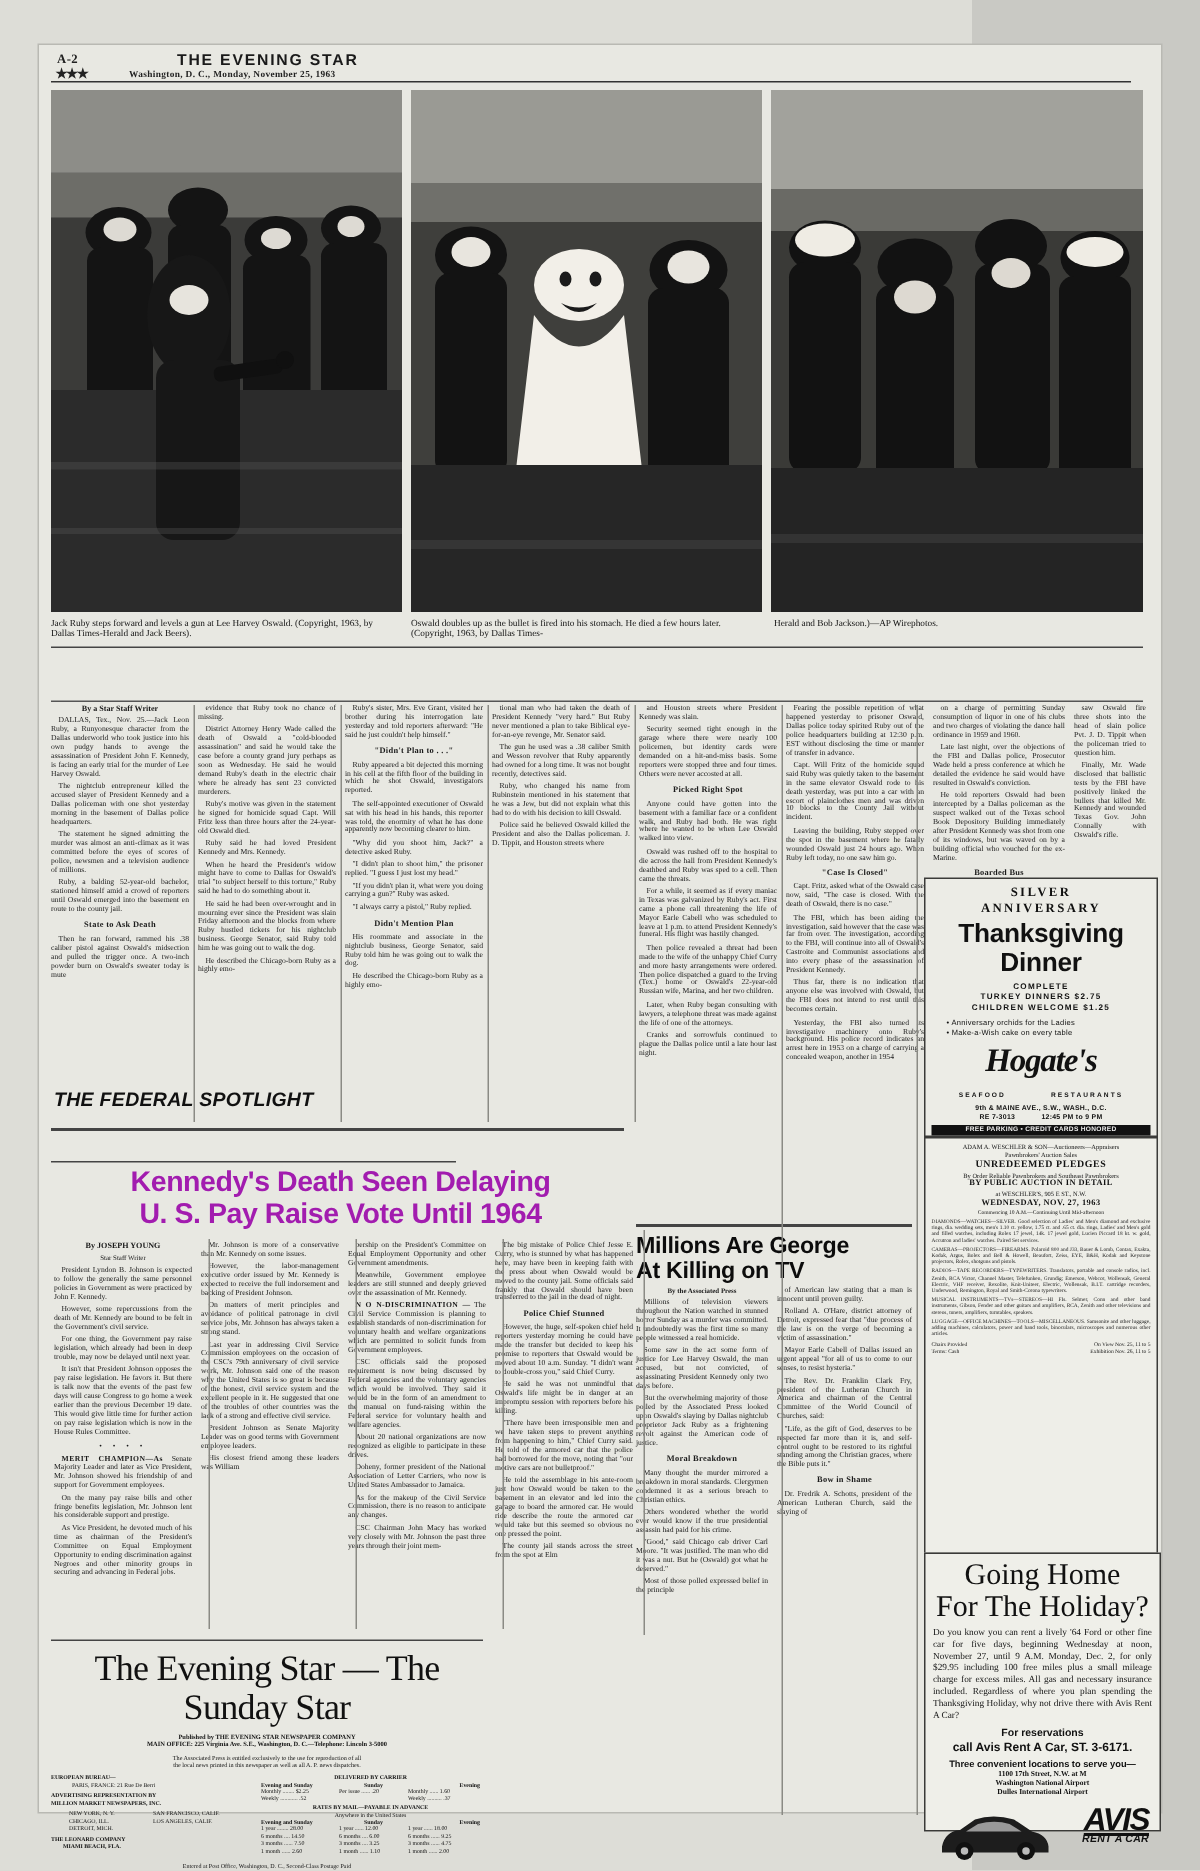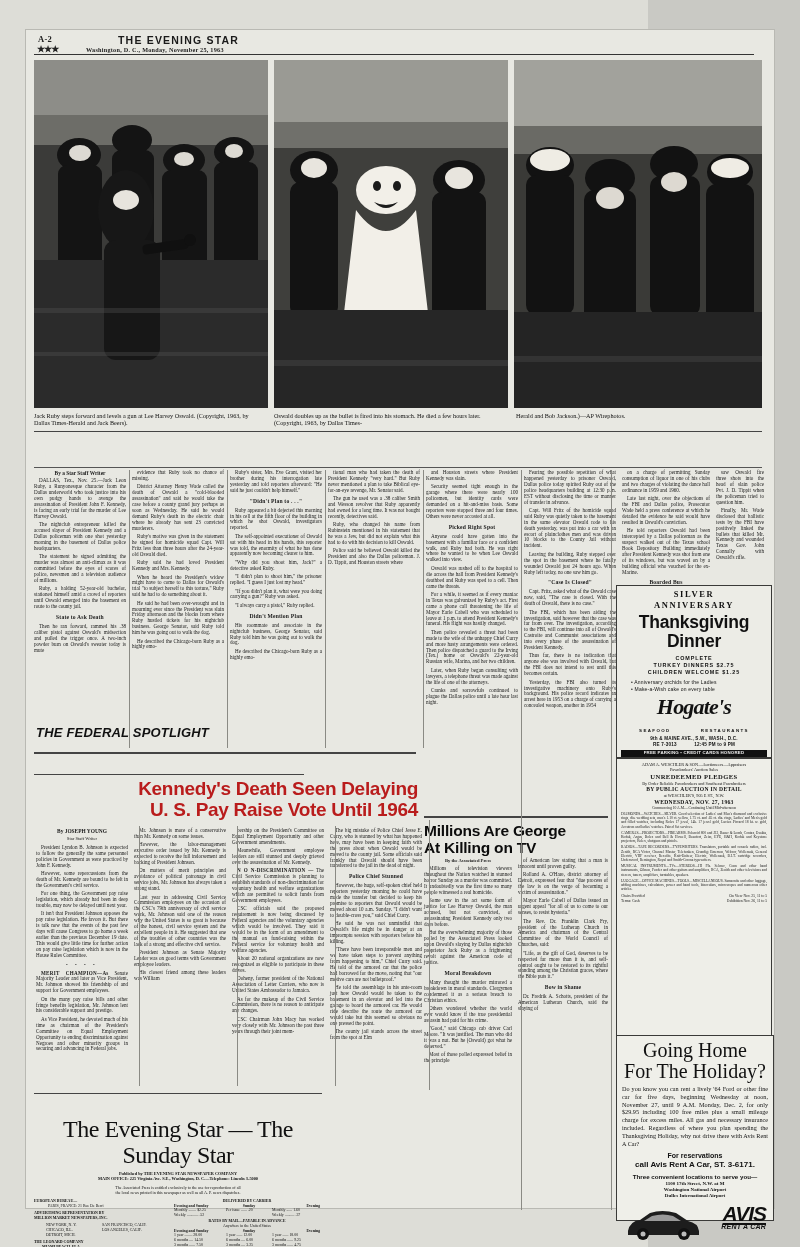--- a/index.html
+++ b/index.html
@@ -62,21 +62,21 @@
   .sub{text-align:center;font:bold 5.6px/7px "Liberation Serif",serif;margin:4px 0 3px 0;text-indent:0;letter-spacing:.2px;}
   .runin{font-weight:bold;letter-spacing:.3px;}
   .dots{text-align:center;letter-spacing:3px;font-size:5px;margin:3px 0;text-indent:0;}
   .vrule{position:absolute;top:0;width:1px;background:#8a8a84;}
   
   .deck{position:absolute;}
   .spotrule{position:absolute;height:1px;background:#444;}
   .spotlabel{
     font:italic bold 13px/15px "Liberation Sans",sans-serif;color:#111;letter-spacing:.2px;
   }
-  .deckhead{font:bold 19px/21px "Liberation Sans",sans-serif;color:#b91c1c;letter-spacing:-.3px;text-align:right;}
+  .deckhead{font:bold 19px/21px "Liberation Sans",sans-serif;color:#a21caf;letter-spacing:-.3px;}
   .deckhead2{font:bold 15.5px/17px "Liberation Sans",sans-serif;color:#0c0c0c;letter-spacing:-.2px;}
   
   .ad{position:absolute;background:#ecece6;border:1px solid #3a3a38;}
   .adctr{text-align:center;}
   .silver{font:bold 8.5px/11px "Liberation Serif",serif;letter-spacing:1.6px;color:#111;}
   .tgiv{font:bold 17.5px/19px "Liberation Sans",sans-serif;color:#111;letter-spacing:-.2px;}
   .adline{font:bold 5.4px/7px "Liberation Sans",sans-serif;letter-spacing:.9px;color:#111;}
   .adbul{font:5px/6.6px "Liberation Sans",sans-serif;color:#111;text-align:left;letter-spacing:.2px;}
   .hog{font:italic bold 22px/22px "Liberation Serif",serif;color:#111;letter-spacing:-.8px;}
   .hogsub{font:bold 4.4px/6px "Liberation Sans",sans-serif;letter-spacing:1.4px;color:#111;}
@@ -462,21 +462,21 @@
         <circle cx="60" cy="29" r="6" fill="#111"></circle>
             <circle cx="60" cy="29" r="2.5" fill="#bbb"></circle>
         <path d="M20 16 l8 -5 q11 -3 21 0 l8 5 z" fill="#999"></path>
       </svg>
       <div class="avislogo" style="position:absolute;right:2px;top:2px;text-decoration:underline;">AVIS</div>
       <div class="avissub" style="position:absolute;right:2px;top:22px;">RENT A CAR</div>
     </div>
   </div>
 
   <div class="np">
-    <div class="npttl" style="margin-top:22px;">The Evening Star — The Sunday Star</div>
+    <div class="npttl" style="margin-top:6px;">The Evening Star — The Sunday Star</div>
     <div class="npsub" style="margin-top:3px;">Published by THE EVENING STAR NEWSPAPER COMPANY</div>
     <div class="npsub">MAIN OFFICE: 225 Virginia Ave. S.E., Washington, D. C.—Telephone: Lincoln 3-5000</div>
     <div class="npap" style="margin-top:3px;">The Associated Press is entitled exclusively to the use for reproduction of all</div>
     <div class="npap">the local news printed in this newspaper as well as all A. P. news dispatches.</div>
 
     <div style="display:flex;margin-top:4px;">
       <div style="width:140px;">
         <div class="npcol" style="font-weight:bold;">EUROPEAN BUREAU—</div>
         <div class="npcol" style="padding-left:14px;">PARIS, FRANCE: 21 Rue De Berri</div>
         <div class="npcol" style="margin-top:3px;font-weight:bold;">ADVERTISING REPRESENTATION BY</div>

